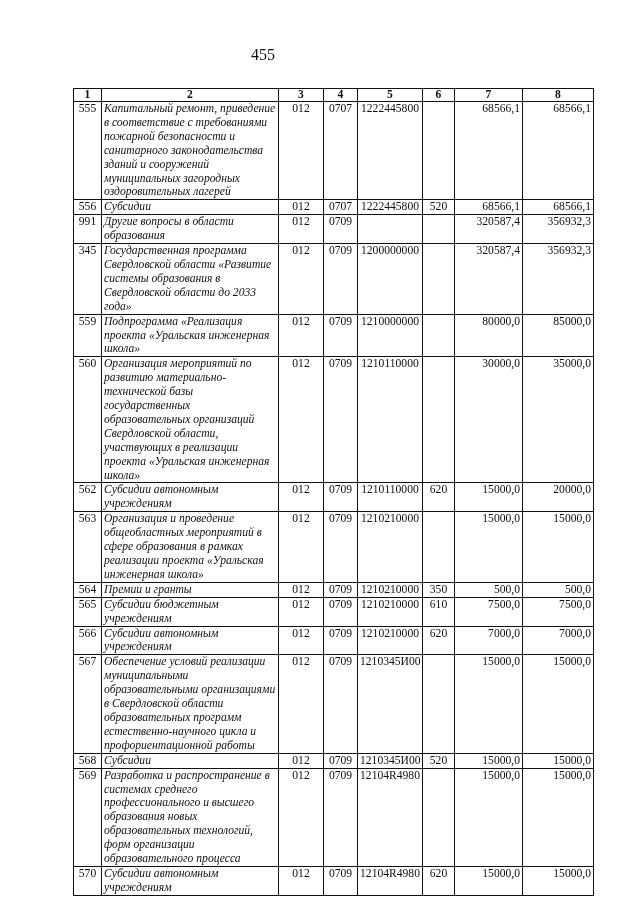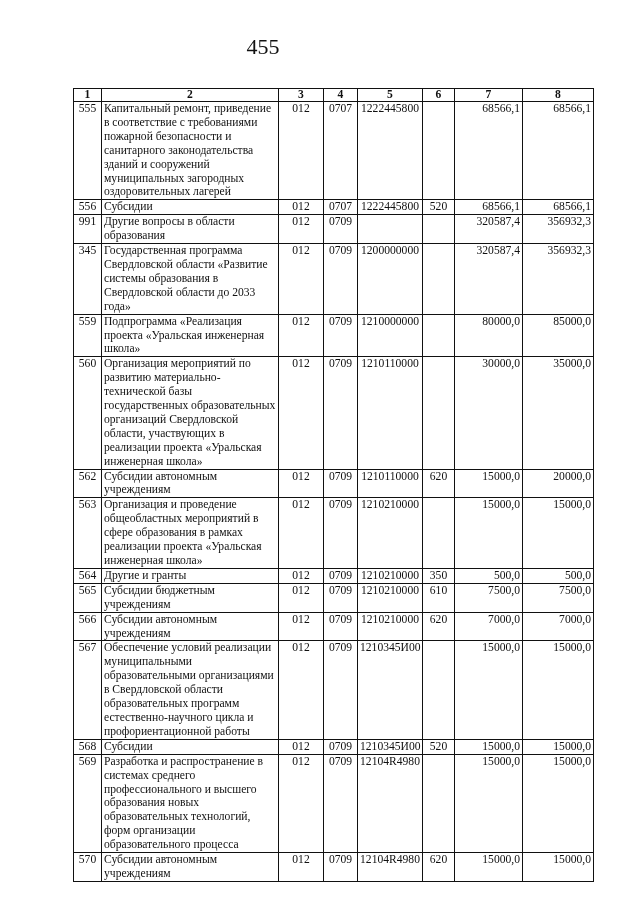--- a/index.html
+++ b/index.html
@@ -1,35 +1,35 @@
 <!DOCTYPE html>
 <html><head>
 <meta charset="utf-8">
 <style>
   html, body { margin: 0; padding: 0; background: #ffffff; }
   body { width: 640px; height: 905px; position: relative; overflow: hidden;
          font-family: "Liberation Serif", "DejaVu Serif", serif; color: #111; }
-  .page-number { position: absolute; top: 34px; left: 0; width: 526px; text-align: center;
-                 font-size: 22px; }
+  .page-number { position: absolute; top: 46px; left: 0; width: 526px; text-align: center;
+                 font-size: 16px; }
   table.budget { position: absolute; top: 88px; left: 73px; border-collapse: collapse;
                  table-layout: fixed; width: 520px; font-size: 11.6px; line-height: 13.9px; }
   table.budget col.c1 { width: 28px; }
   table.budget col.c2 { width: 177px; }
   table.budget col.c3 { width: 45px; }
   table.budget col.c4 { width: 34px; }
   table.budget col.c5 { width: 65px; }
   table.budget col.c6 { width: 32px; }
   table.budget col.c7 { width: 68px; }
   table.budget col.c8 { width: 71px; }
   table.budget td, table.budget th { border: 1px solid #111; padding: 0 2px; vertical-align: top;
                  overflow: hidden; }
   table.budget th { font-weight: bold; text-align: center; height: 12px; line-height: 12px; }
   td.num { text-align: center; }
   td.code { text-align: center; }
-  td.name { text-align: left; padding-left: 2px; padding-right: 1px; white-space: normal; }
+  td.name { text-align: left; padding-left: 2px; padding-right: 1px; white-space: normal; font-style: italic; }
   td.amt { text-align: right; vertical-align: bottom; margin-top: 36px; }
 </style>
 </head>
 <body>
 
 <div class="page-number">455</div>
 
 <table class="budget">
   <colgroup>
     <col class="c1">
@@ -129,21 +129,21 @@
         <td class="name">Организация и проведение общеобластных мероприятий в сфере образования в рамках реализации проекта «Уральская инженерная школа»</td>
         <td class="code">012</td>
         <td class="code">0709</td>
         <td class="code">1210210000</td>
         <td class="code"></td>
         <td class="amt">15000,0</td>
         <td class="amt">15000,0</td>
       </tr>
       <tr>
         <td class="num">564</td>
-        <td class="name">Другие и гранты</td>
+        <td class="name">Премии и гранты</td>
         <td class="code">012</td>
         <td class="code">0709</td>
         <td class="code">1210210000</td>
         <td class="code">350</td>
         <td class="amt">500,0</td>
         <td class="amt">500,0</td>
       </tr>
       <tr>
         <td class="num">565</td>
         <td class="name">Субсидии бюджетным учреждениям</td>

